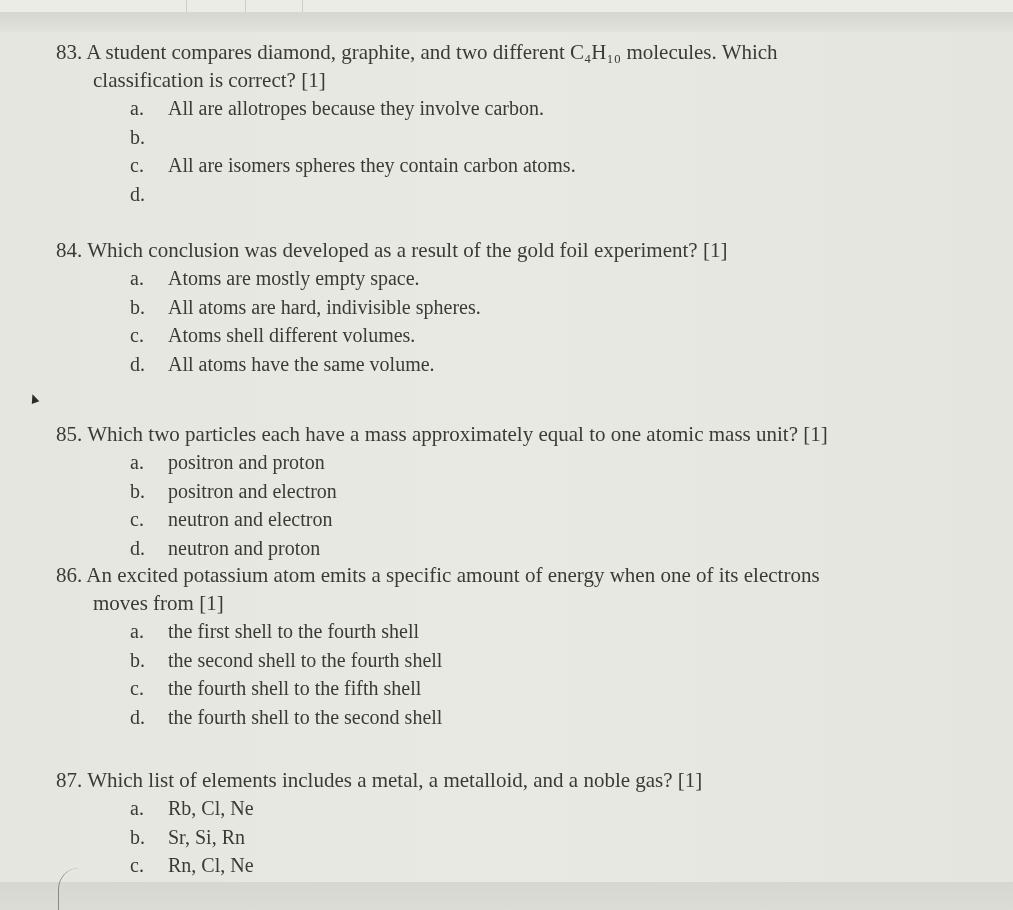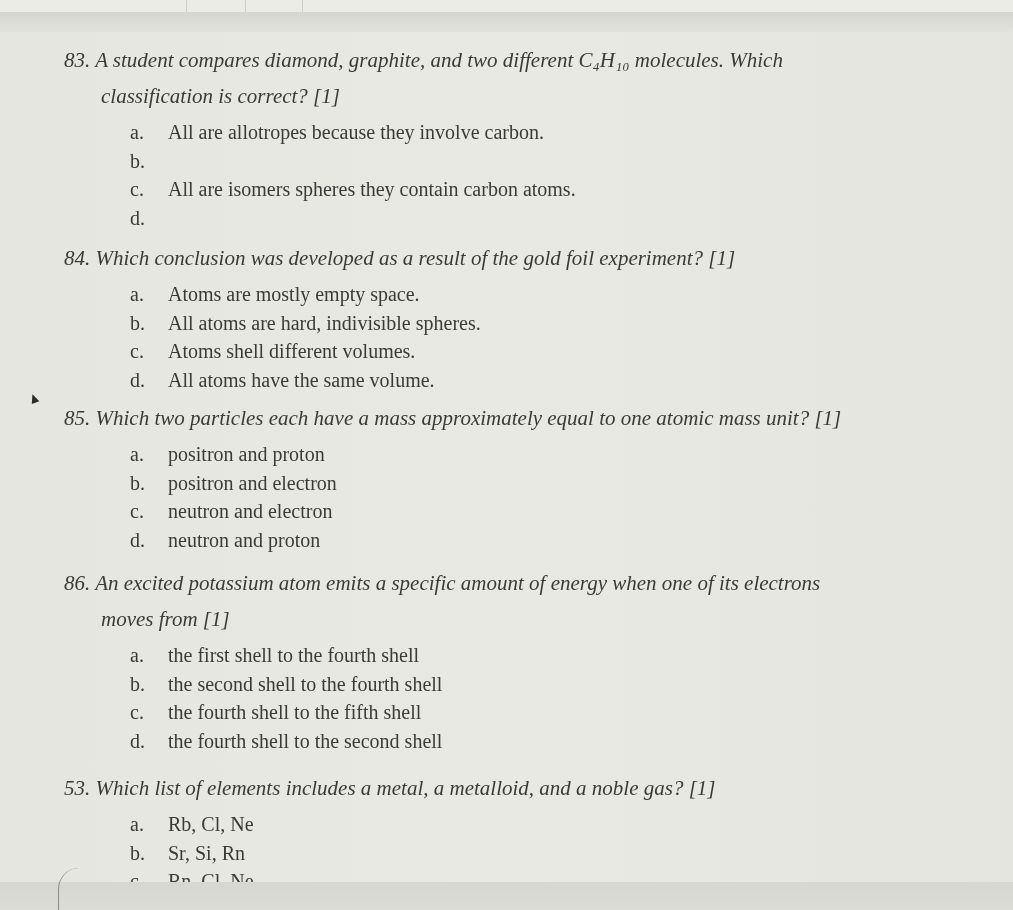--- a/index.html
+++ b/index.html
@@ -22,21 +22,21 @@
     }
     .bottom-band {
       position: absolute; left: 0; top: 882px; width: 1013px; height: 28px;
       background: linear-gradient(#d7d7d1, #dcdcd6);
     }
     .page {
       position: absolute; left: 0; top: 32px; width: 1013px; height: 850px;
       background: linear-gradient(90deg, #e6e6e0 0%, #e9e9e3 50%, #e5e5df 100%);
     }
     .question { position: absolute; left: 56px; width: 920px; }
-    .stem { font-size: 21px; line-height: 28px; margin: 8px; font-style: italic; }
+    .stem { font-size: 21px; line-height: 28px; margin: 0; }
     .stem-cont { padding-left: 37px; }
     .choices { margin: 0; padding: 0; list-style: none; }
     .choice {
       font-size: 20px; line-height: 28.5px; padding-left: 74px;
       display: flex;
     }
     .choice .letter { width: 38px; flex: none; }
     .cursor {
       position: absolute; left: 30px; top: 362px; width: 0; height: 0;
       border-left: 4px solid transparent; border-right: 4px solid transparent;
@@ -101,21 +101,21 @@
           <span class="letter">c.</span>
           <span>Atoms shell different volumes.</span>
         </li>
       <li class="choice">
           <span class="letter">d.</span>
           <span>All atoms have the same volume.</span>
         </li>
     </ul>
   </div>
 
-  <div class="question" style="top:364px">
+  <div class="question" style="top:388px">
     <p class="stem">
       <span>85.</span>
       <span>Which two particles each have a mass approximately equal to one atomic mass unit? [1]</span>
     </p>
     <ul class="choices">
       <li class="choice">
           <span class="letter">a.</span>
           <span>positron and proton</span>
         </li>
       <li class="choice">
@@ -154,21 +154,21 @@
         </li>
       <li class="choice">
           <span class="letter">d.</span>
           <span>the fourth shell to the second shell</span>
         </li>
     </ul>
   </div>
 
   <div class="question" style="top:734px">
     <p class="stem">
-      <span>53.</span>
+      <span>87.</span>
       <span>Which list of elements includes a metal, a metalloid, and a noble gas? [1]</span>
     </p>
     <ul class="choices">
       <li class="choice">
           <span class="letter">a.</span>
           <span>Rb, Cl, Ne</span>
         </li>
       <li class="choice">
           <span class="letter">b.</span>
           <span>Sr, Si, Rn</span>

